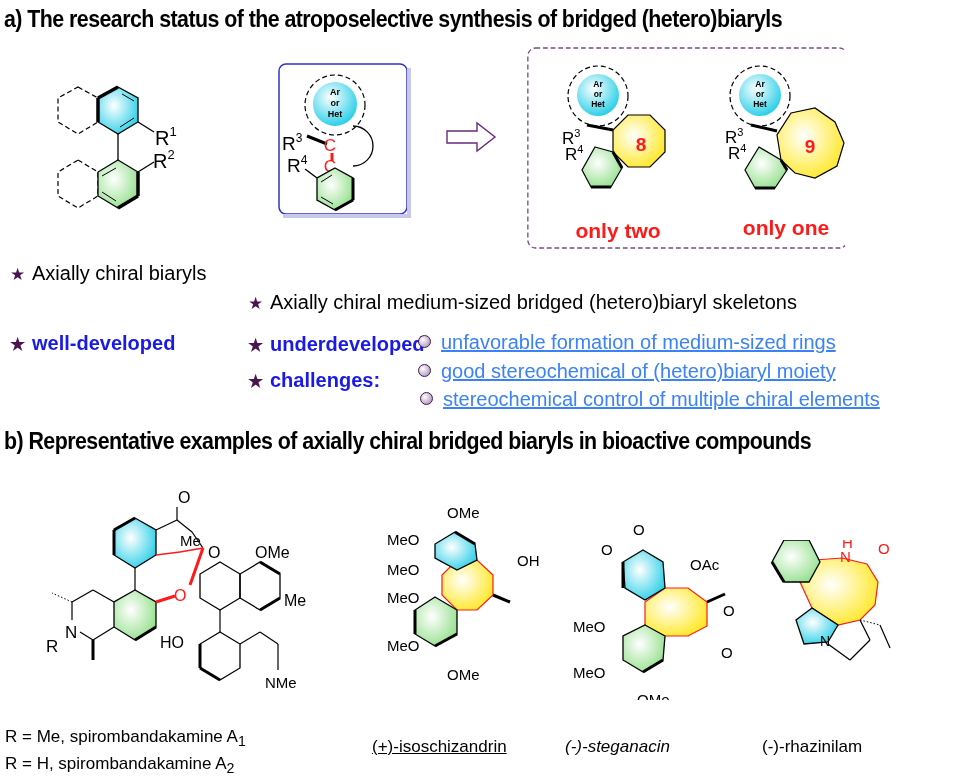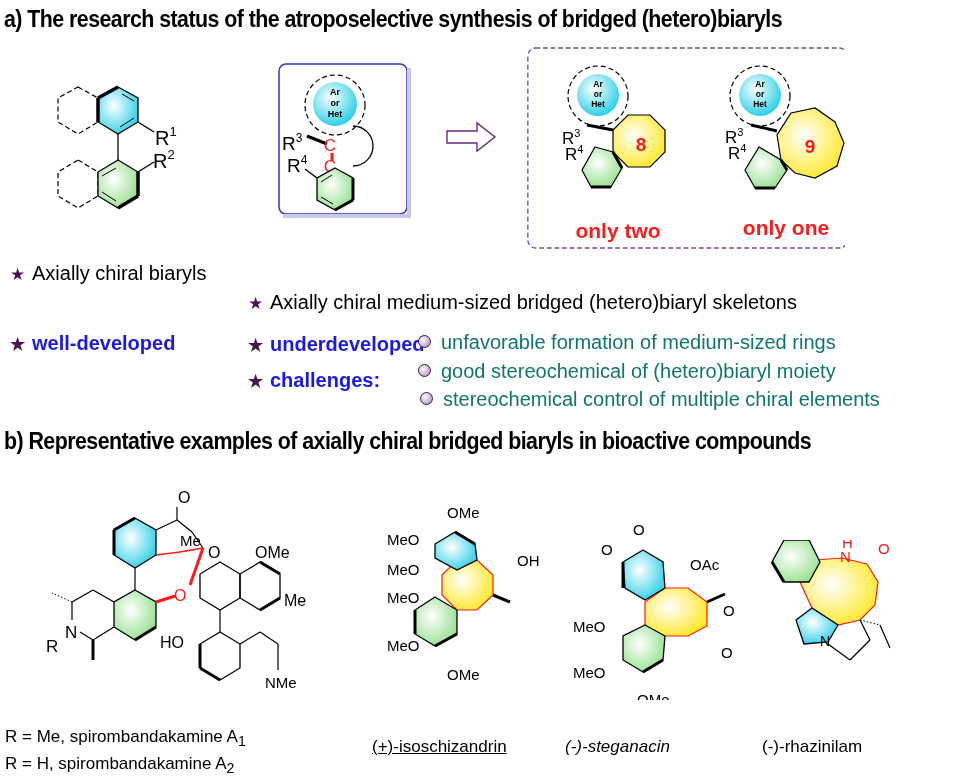--- a/index.html
+++ b/index.html
@@ -2,21 +2,21 @@
 <html><head>
 <meta charset="utf-8">
 <style>
   html, body { margin:0; padding:0; background:#ffffff; }
   body { width:957px; height:784px; position:relative; overflow:hidden; font-family:"Liberation Sans", sans-serif; color:#000; }
   .abs { position:absolute; }
   .heading { font-family:"Liberation Sans", sans-serif; font-weight:bold; font-size:23px; letter-spacing:-0.6px; transform:scaleX(0.93); transform-origin:left top; white-space:nowrap; color:#000; }
   .bl { font-size:20px; white-space:nowrap; }
   .star { color:#4a1450; font-size:17px; display:inline-block; width:22px; }
   .blue { color:#1a1ae6; font-weight:bold;margin-top:42px; }
-  .purple { color:#0f766e; }
+  .purple { color:#3b82f6;text-decoration:underline; }
   .bullet-dot { display:inline-block; width:11px; height:11px; border-radius:50%; border:1.5px solid #4a1450; background:radial-gradient(circle at 35% 35%, #ffffff, #b9a7c7 70%); margin-right:10px; vertical-align:middle; position:relative; top:-2px; }
   svg text { font-family:"Liberation Sans", sans-serif; }
   .cname { font-size:17px; white-space:nowrap; }
 </style>
 </head>
 <body>
 
 <div class="abs heading" style="left:4px; top:6px;">a) The research status of the atroposelective synthesis of bridged (hetero)biaryls</div>
 
 <svg class="abs" style="left:0; top:40px;" width="240" height="220">

